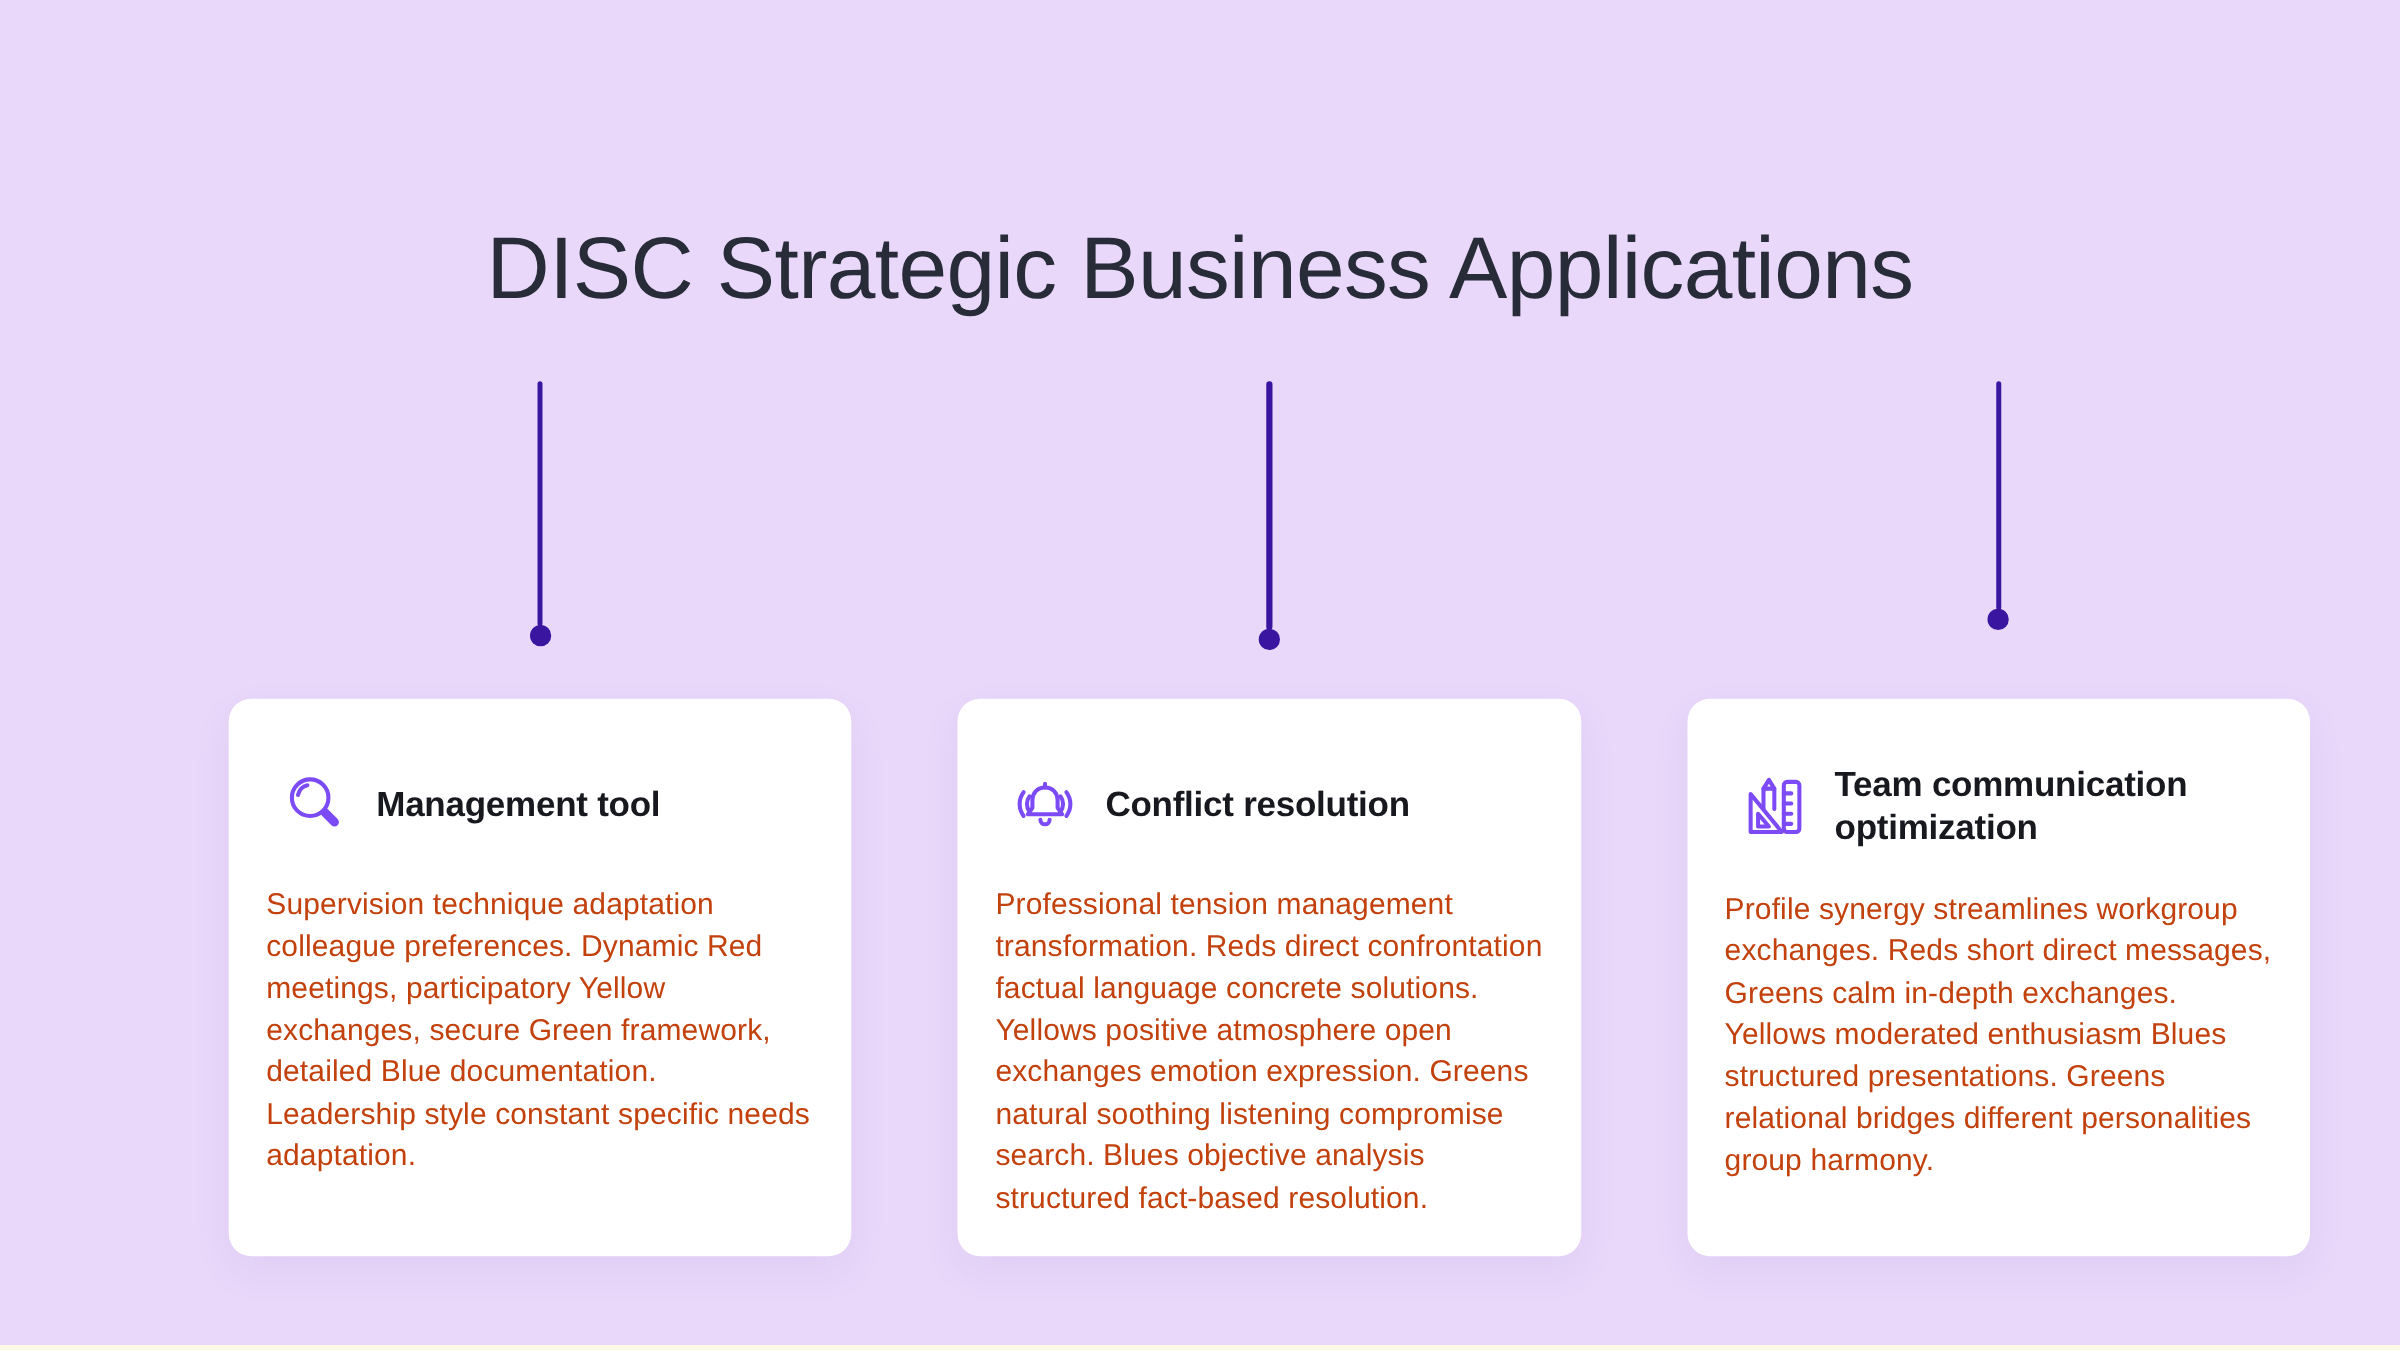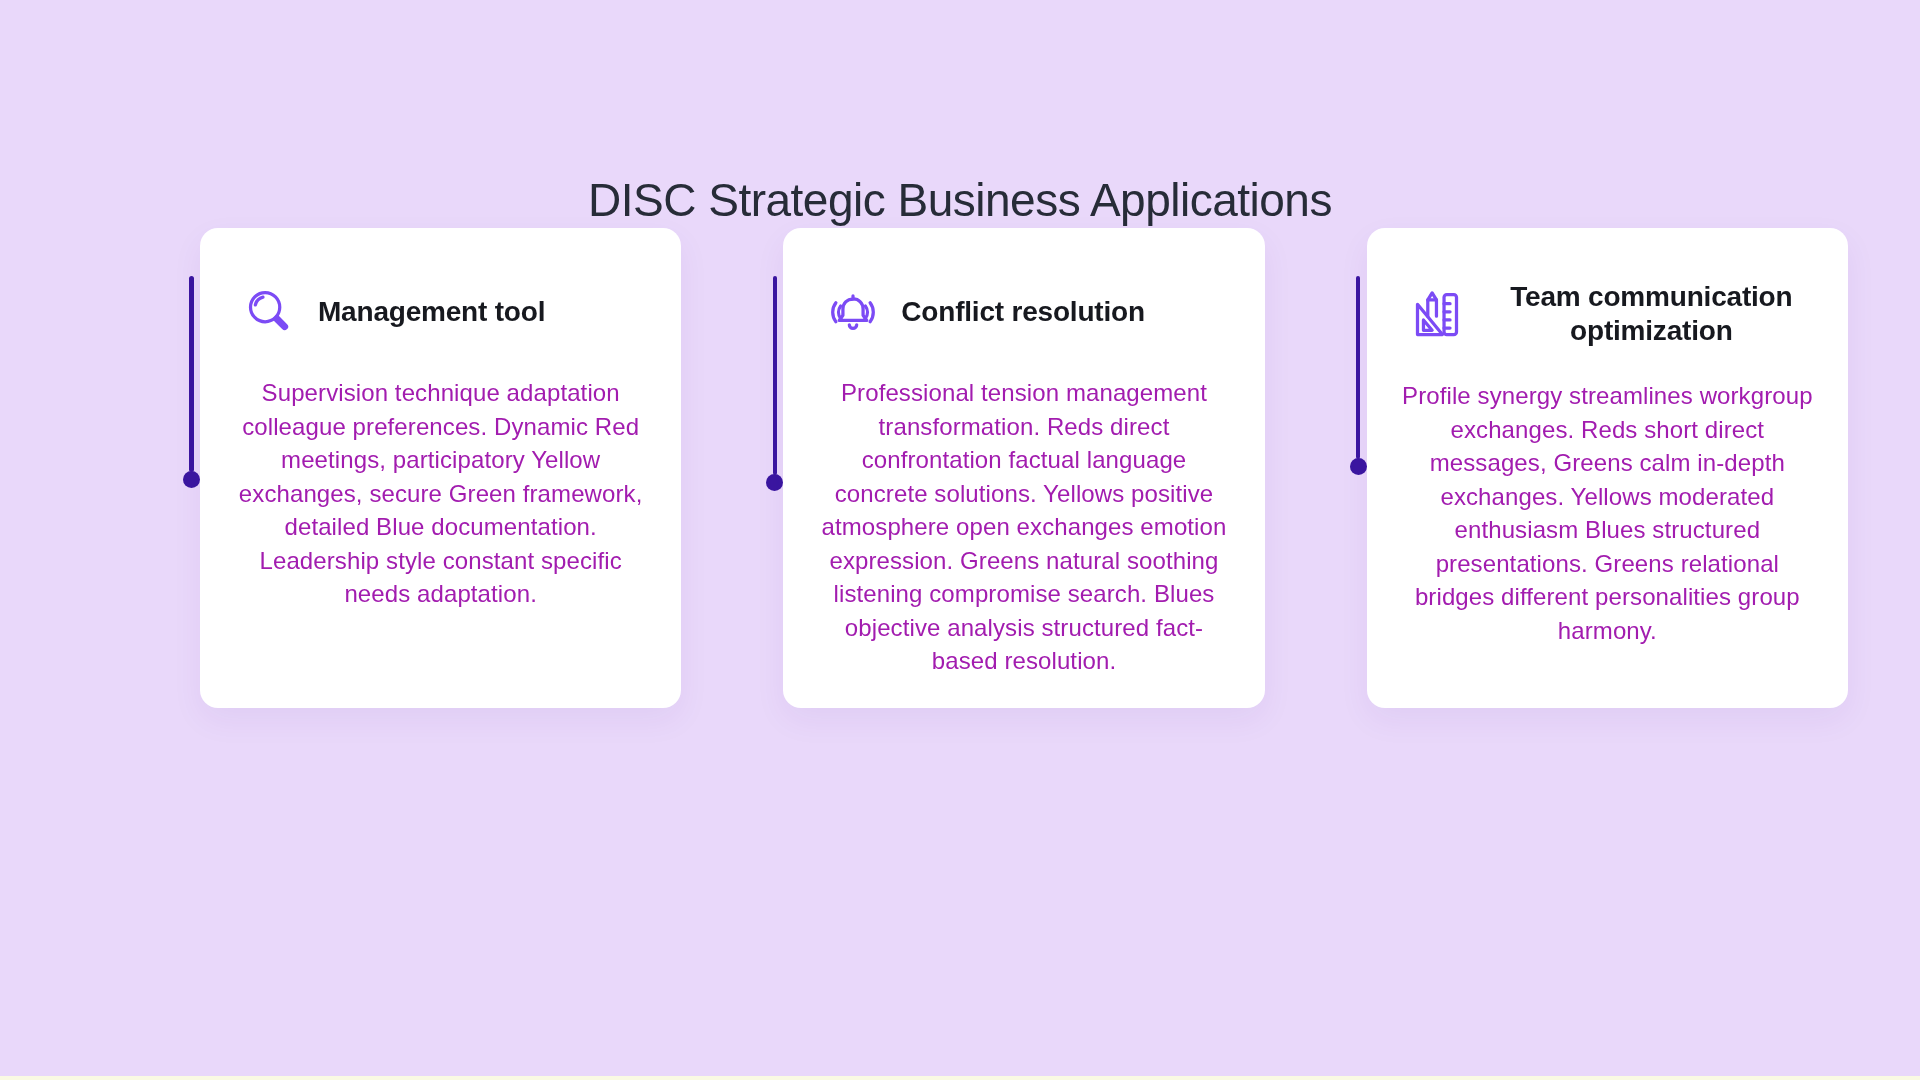--- a/index.html
+++ b/index.html
@@ -14,37 +14,36 @@
     position: relative;
     width: 1920px;
     height: 1080px;
     background: var(--bg, #e9d8fa);
     overflow: hidden;
   }
   .page-title {
     margin: 0;
     padding-top: 172px;
     text-align: center;
-    font-size: 46px;
+    font-size: 70px;
     font-weight: 500;
     letter-spacing: -0.5px;
     color: #272c38;
     line-height: 1.22;
   }
   .columns {
     display: grid;
     grid-template-columns: repeat(3, 1fr);
     gap: 85px;
     padding: 0 72px 0 183px;
     align-items: stretch;
   }
   .column {
     display: flex;
-    flex-direction: row;
-    text-align: center;
+    flex-direction: column;
   }
   .connector {
     height: 302px;
     display: flex;
     flex-direction: column;
     align-items: center;
     padding-top: 48px;
     box-sizing: border-box;
   }
   .connector .line {
@@ -92,21 +91,21 @@
     font-size: 28px;
     font-weight: 600;
     line-height: 1.2;
     color: #17191f;
     letter-spacing: -0.2px;
   }
   .card-body {
     margin: 0;
     font-size: 24px;
     line-height: 33.5px;
-    color: #a21caf;
+    color: #c2410c;
     letter-spacing: 0.1px;
   }
   .bottom-strip {
     position: absolute;
     left: 0;
     bottom: 0;
     width: 100%;
     height: 4px;
     background: var(--strip, #fafae3);
   }

